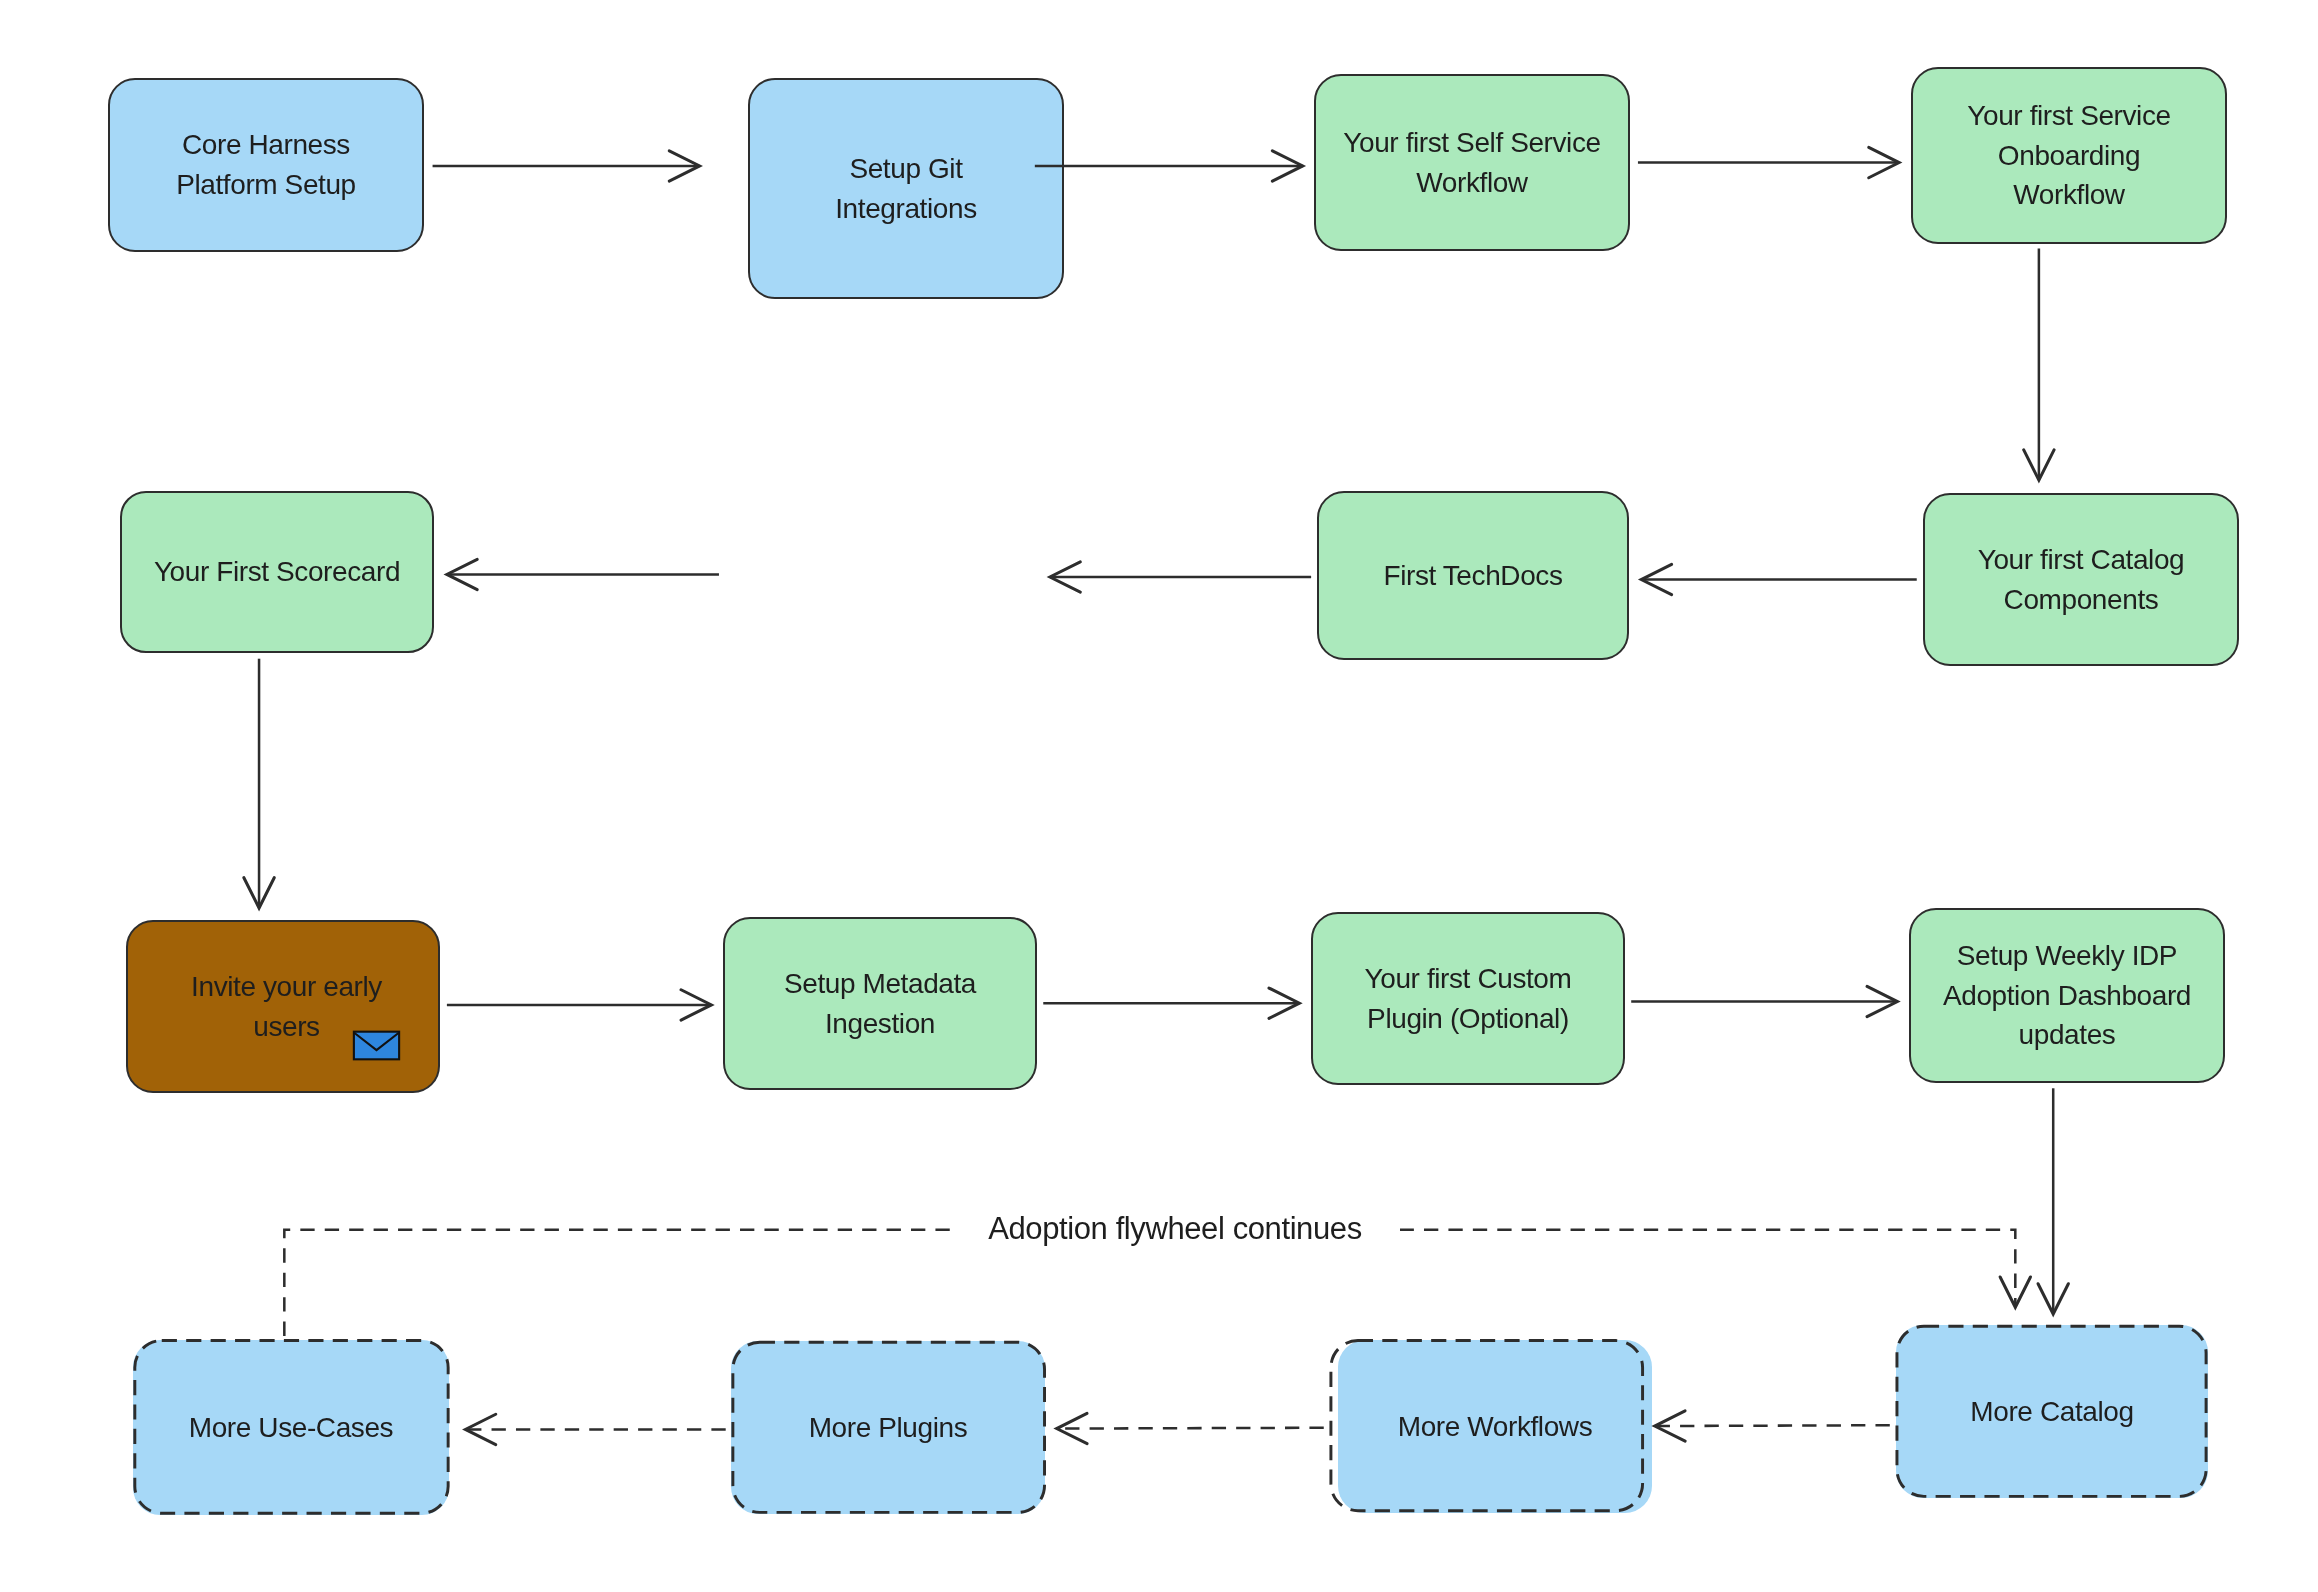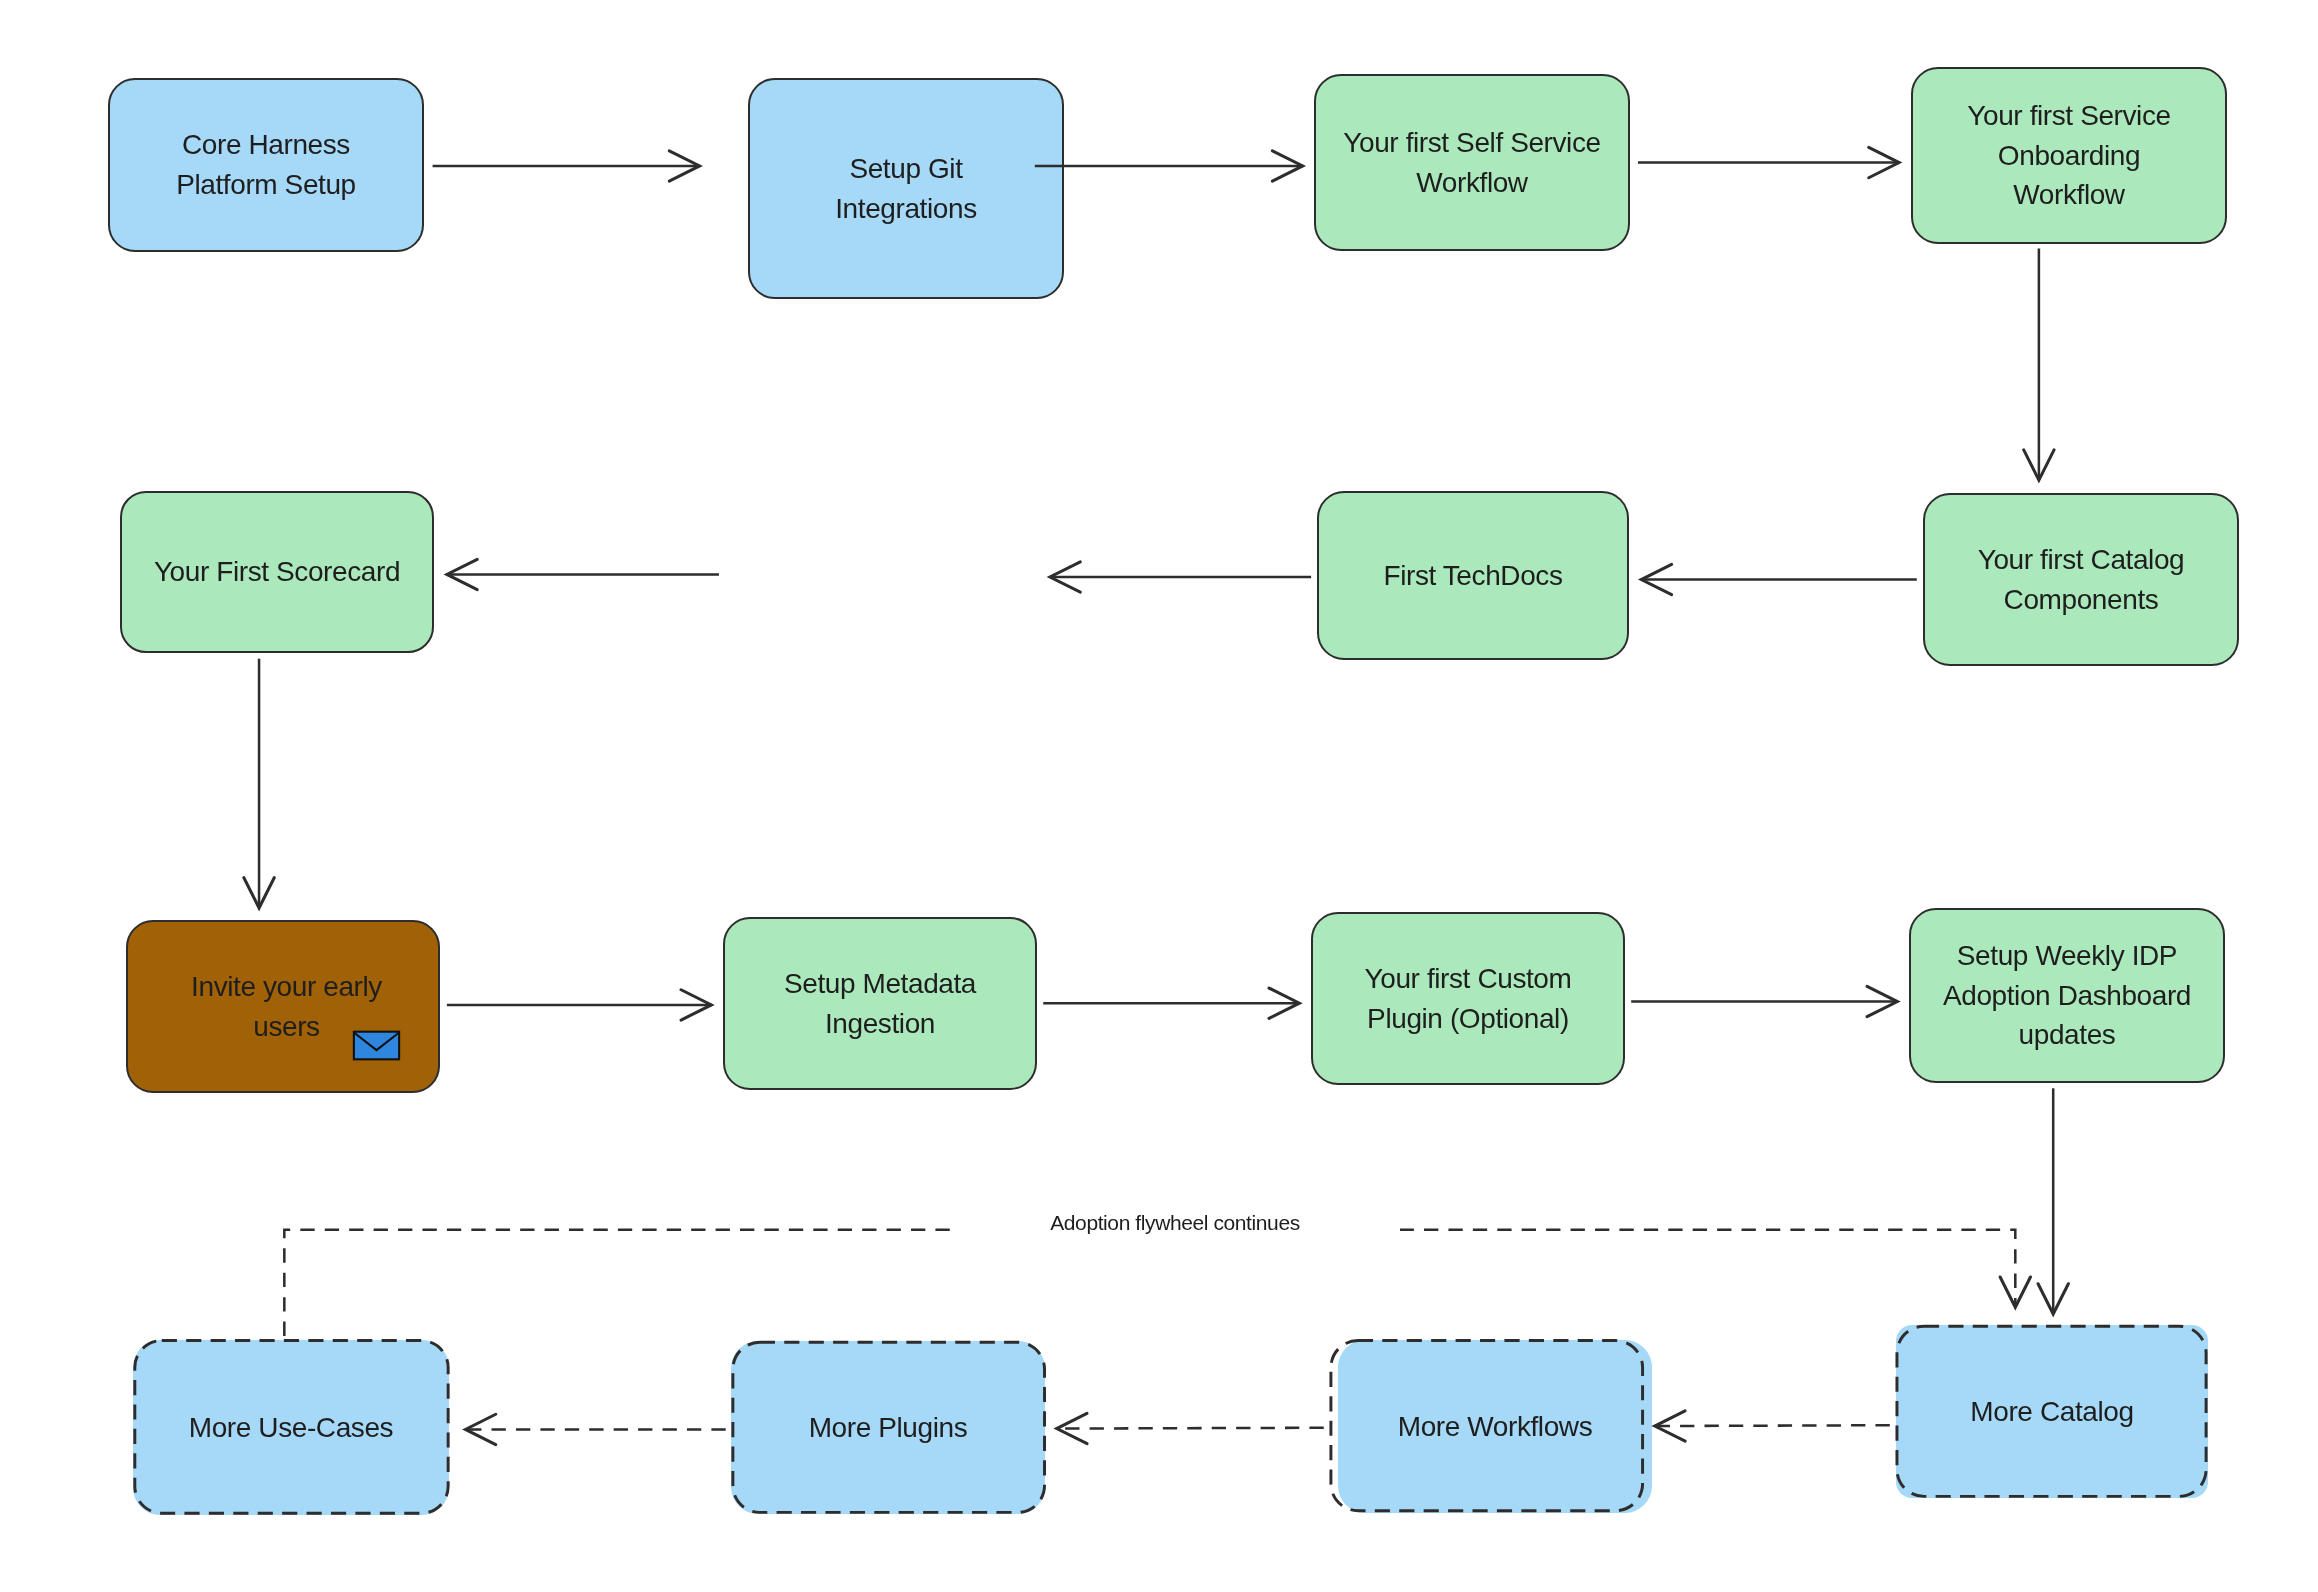--- a/index.html
+++ b/index.html
@@ -35,21 +35,21 @@
   .n14 { left:731px;  top:1341px; width:314px; height:173px; }
   .n15 { left:1330px; top:1340px; width:314px; height:173px;margin-left:8px; }
   .n16 { left:1896px; top:1325px; width:312px; height:173px; }
 
   #overlay {
     position:absolute; left:0; top:0; width:2319px; height:1592px;
     z-index:4; pointer-events:none;
   }
   #flywheel-label {
     position:absolute; left:950px; top:1206px; width:450px; z-index:5;
-    background:#ffffff; text-align:center; font-size:21px; color:#1e1e1e;
+    background:#ffffff; text-align:center; font-size:31px; color:#1e1e1e;
     letter-spacing:-0.4px; padding:5px 0;
   }
   .envelope {
     position:absolute; left:224px; top:108px; width:49px; height:31px; z-index:3;
   }
 </style>
 </head>
 <body>
 
 <div id="canvas">
@@ -107,21 +107,21 @@
 
   <div class="node dashedfill blue n13" style="background: rgb(166, 216, 247);">
       <span class="lbl">More Use-Cases</span>
     </div>
   <div class="node dashedfill blue n14" style="background: rgb(166, 216, 247);">
       <span class="lbl">More Plugins</span>
     </div>
   <div class="node dashedfill blue n15" style="background: rgb(166, 216, 247);">
       <span class="lbl">More Workflows</span>
     </div>
-  <div class="node dashedfill blue n16" style="background: rgb(166, 216, 247); border-radius: 16px;">
+  <div class="node dashedfill blue n16" style="background: rgb(166, 216, 247);">
       <span class="lbl">More Catalog</span>
     </div>
 
   <svg id="overlay" viewBox="0 0 2752 1890">
     <defs>
       <marker id="head" markerUnits="userSpaceOnUse" markerWidth="60" markerHeight="60" refX="0" refY="0" orient="auto" viewBox="-40 -20 50 40">
         <path d="M -30 -15 L 0 0 L -30 15" fill="none" stroke="#2d2d2d" stroke-width="3" stroke-linecap="round"></path>
       </marker>
     </defs>
 

